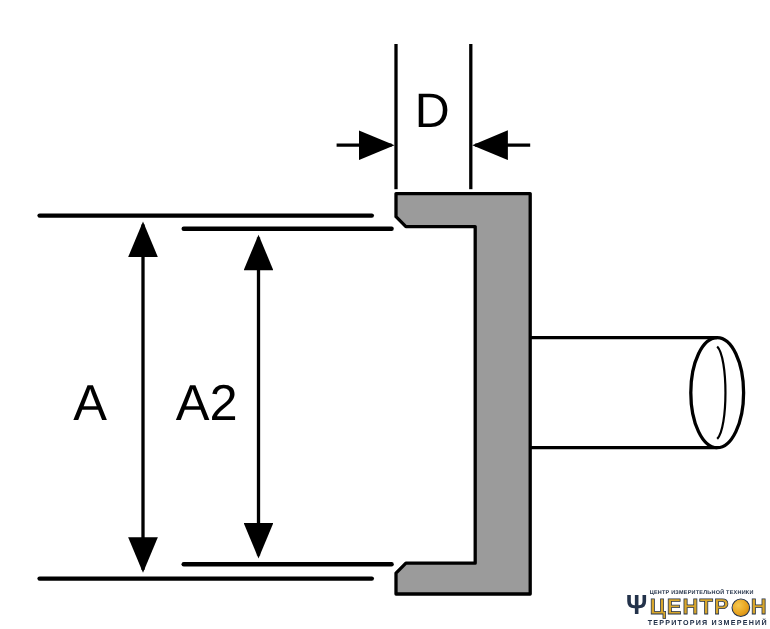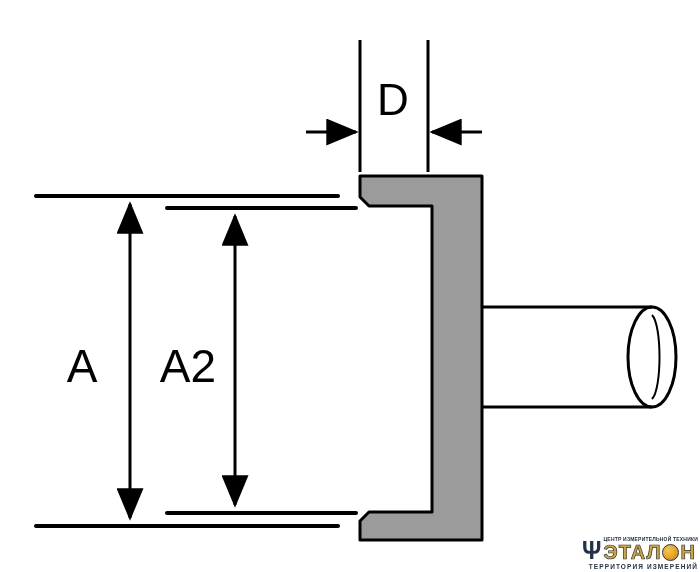--- a/index.html
+++ b/index.html
@@ -120,21 +120,21 @@
     <text x="188" y="382" class="dim-label" text-anchor="middle">A2</text>
     <text x="393" y="115" class="dim-label small-d" text-anchor="middle">D</text>
   </svg>
 
   <div class="logo">
     <div class="logo-top">
       <span class="logo-fork">Ψ</span>
       <div class="logo-top-right">
         <div class="logo-tiny">ЦЕНТР ИЗМЕРИТЕЛЬНОЙ ТЕХНИКИ</div>
         <div class="logo-brand">
-          <span>ЭТАЛ</span>
+          <span>ЦЕНТР</span>
             <span class="brand-o">О</span>
             <span>Н</span>
         </div>
       </div>
     </div>
     <div class="logo-bottom">ТЕРРИТОРИЯ ИЗМЕРЕНИЙ</div>
   </div>
 
 </div>
 

